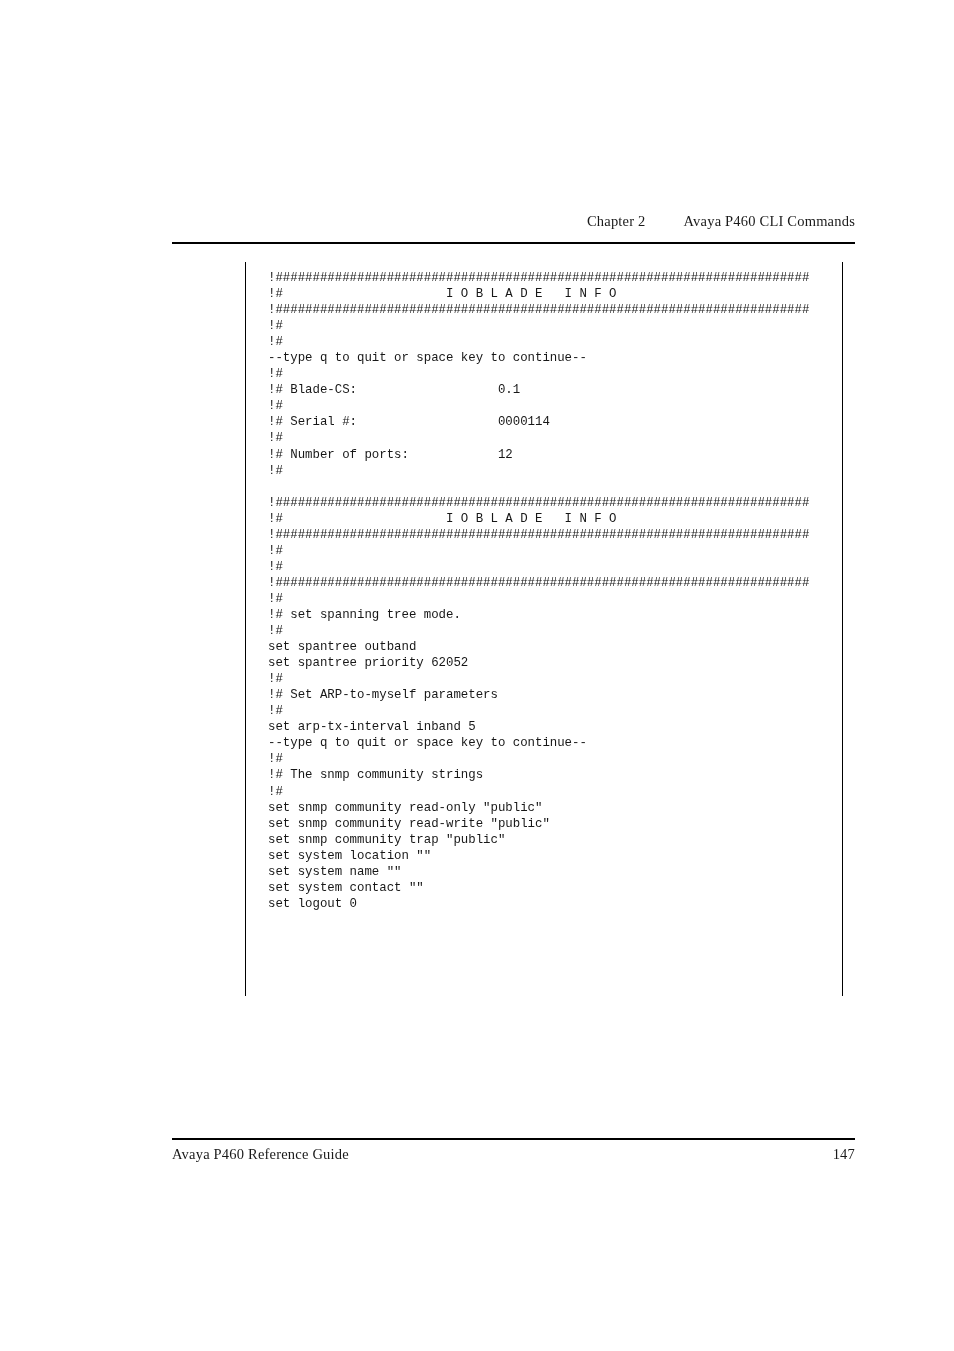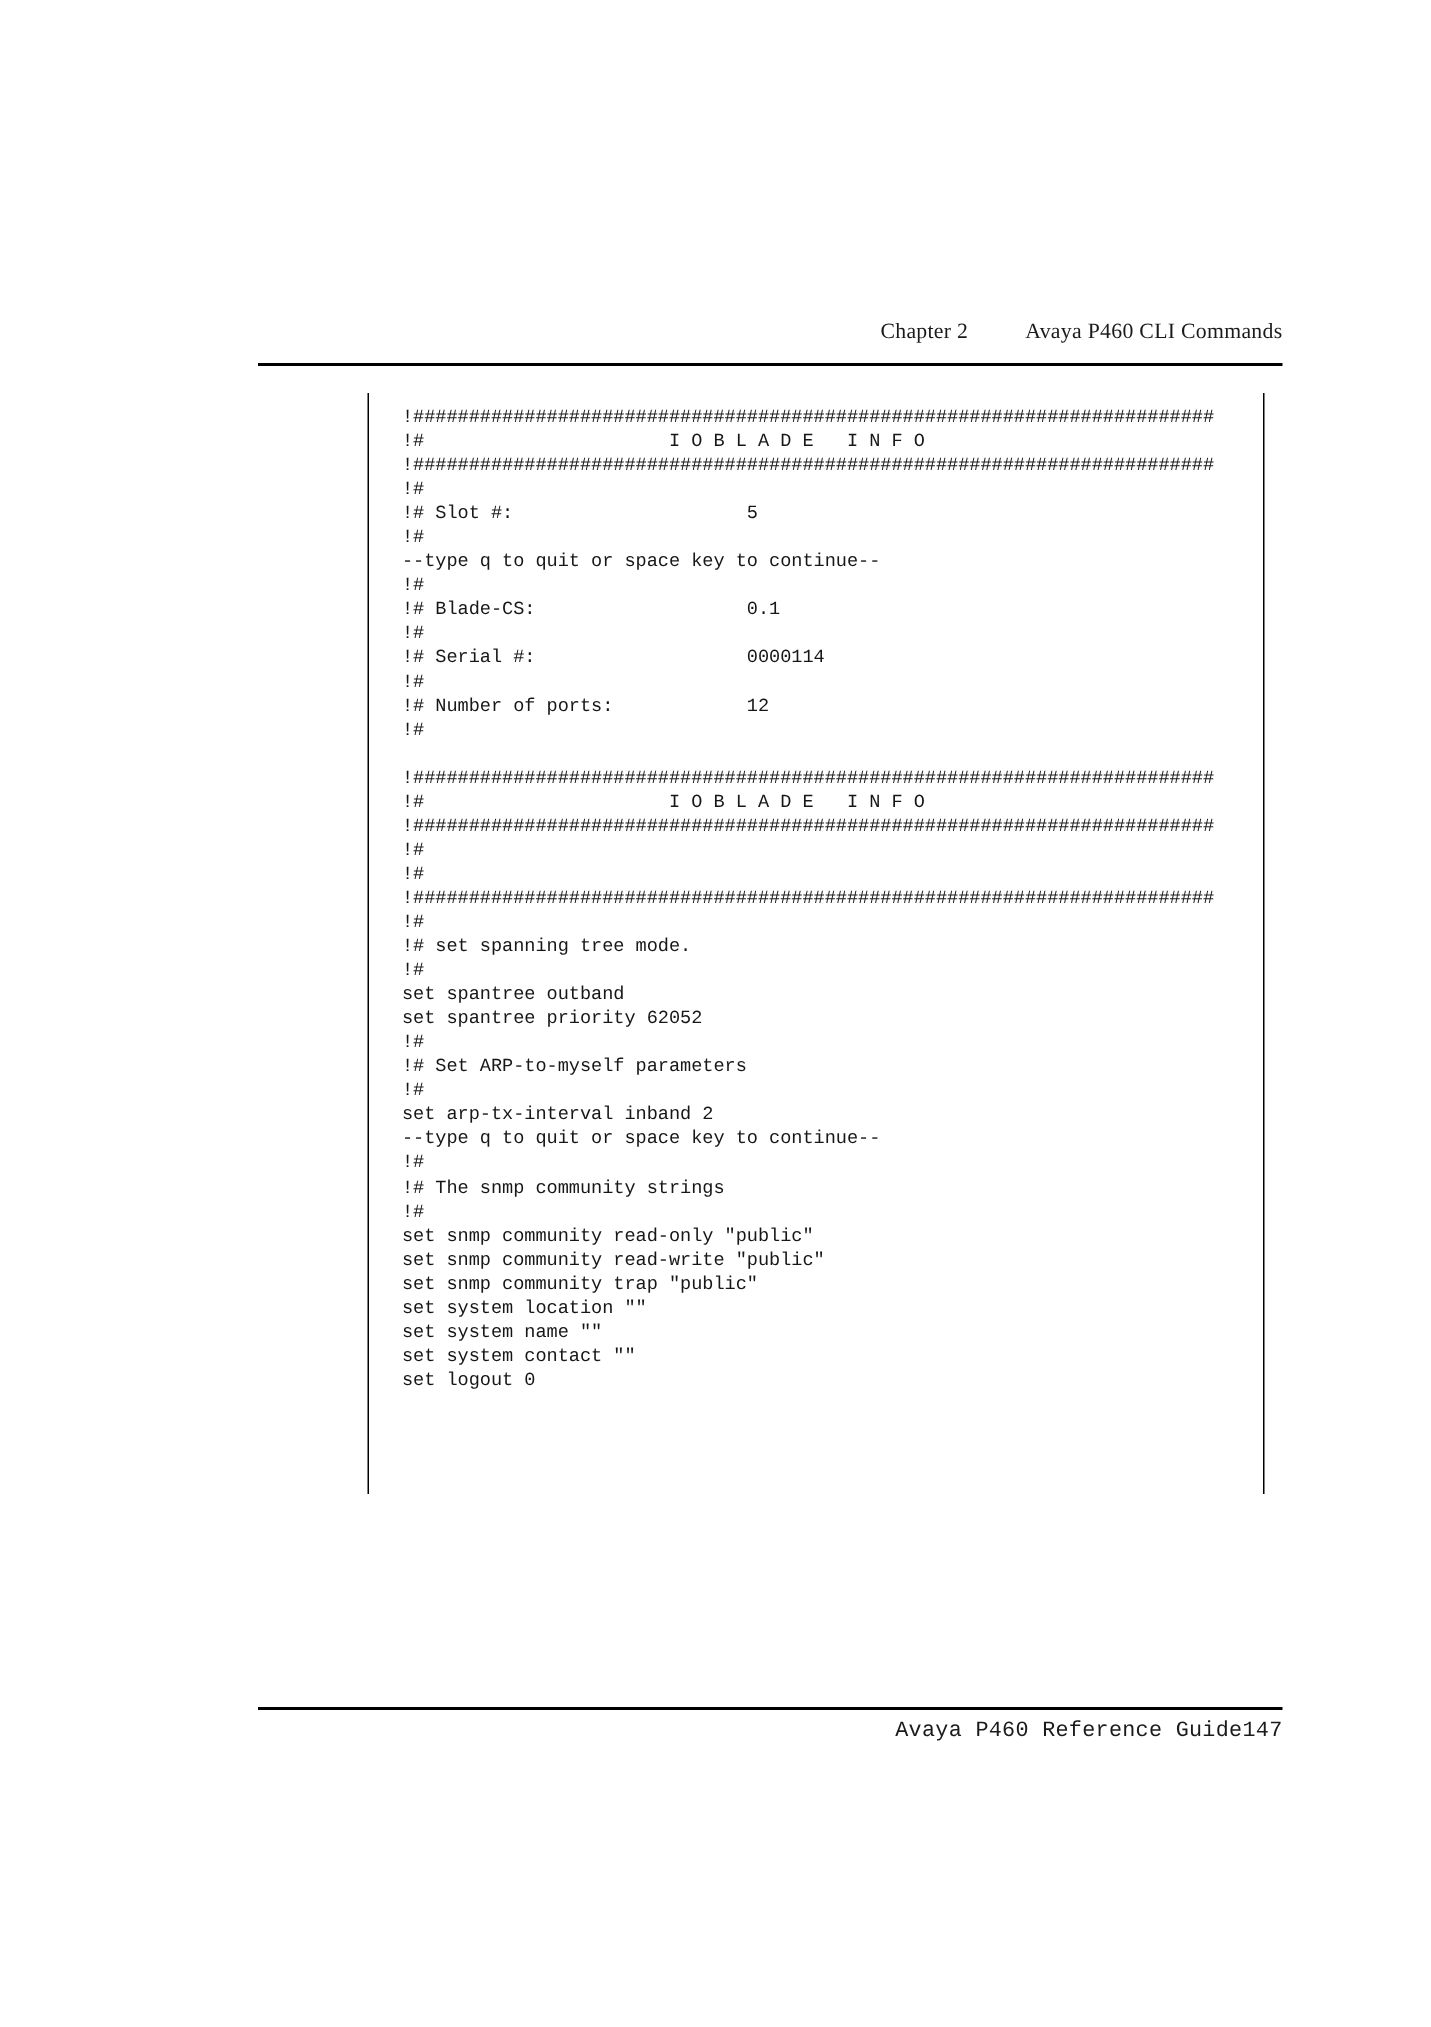--- a/index.html
+++ b/index.html
@@ -89,23 +89,23 @@
     height: 1.6px;
     background: #000000;
   }
 
   .page-footer {
     position: absolute;
     left: 172px;
     top: 1146px;
     width: 683px;
     display: flex;
-    justify-content: flex-end;
+    justify-content: space-between;
     align-items: baseline;
-    font-family: Liberation Mono, monospace;
+    font-family: Liberation Serif, serif;
     font-size: 14.5px;
     color: #1a1a1a;
     white-space: nowrap;
   }
   .footer-title { letter-spacing: 0.2px; }
   .footer-pageno { letter-spacing: 0.2px; }
 </style>
 </head>
 <body>
 
@@ -116,21 +116,20 @@
   </div>
 
   <div class="header-rule"></div>
 
   <div class="code-block">
     <div class="code-body">
         <div class="code-line">!########################################################################</div>
         <div class="code-line">!#                      I O B L A D E   I N F O</div>
         <div class="code-line">!########################################################################</div>
         <div class="code-line">!#</div>
-        <div class="code-line">!# Slot #:                     5</div>
         <div class="code-line">!#</div>
         <div class="code-line">--type q to quit or space key to continue--</div>
         <div class="code-line">!#</div>
         <div class="code-line">!# Blade-CS:                   0.1</div>
         <div class="code-line">!#</div>
         <div class="code-line">!# Serial #:                   0000114</div>
         <div class="code-line">!#</div>
         <div class="code-line">!# Number of ports:            12</div>
         <div class="code-line">!#</div>
         <div class="code-line">&nbsp;</div>
@@ -141,21 +140,21 @@
         <div class="code-line">!#</div>
         <div class="code-line">!########################################################################</div>
         <div class="code-line">!#</div>
         <div class="code-line">!# set spanning tree mode.</div>
         <div class="code-line">!#</div>
         <div class="code-line">set spantree outband</div>
         <div class="code-line">set spantree priority 62052</div>
         <div class="code-line">!#</div>
         <div class="code-line">!# Set ARP-to-myself parameters</div>
         <div class="code-line">!#</div>
-        <div class="code-line">set arp-tx-interval inband 2</div>
+        <div class="code-line">set arp-tx-interval inband 5</div>
         <div class="code-line">--type q to quit or space key to continue--</div>
         <div class="code-line">!#</div>
         <div class="code-line">!# The snmp community strings</div>
         <div class="code-line">!#</div>
         <div class="code-line">set snmp community read-only "public"</div>
         <div class="code-line">set snmp community read-write "public"</div>
         <div class="code-line">set snmp community trap "public"</div>
         <div class="code-line">set system location ""</div>
         <div class="code-line">set system name ""</div>
         <div class="code-line">set system contact ""</div>

